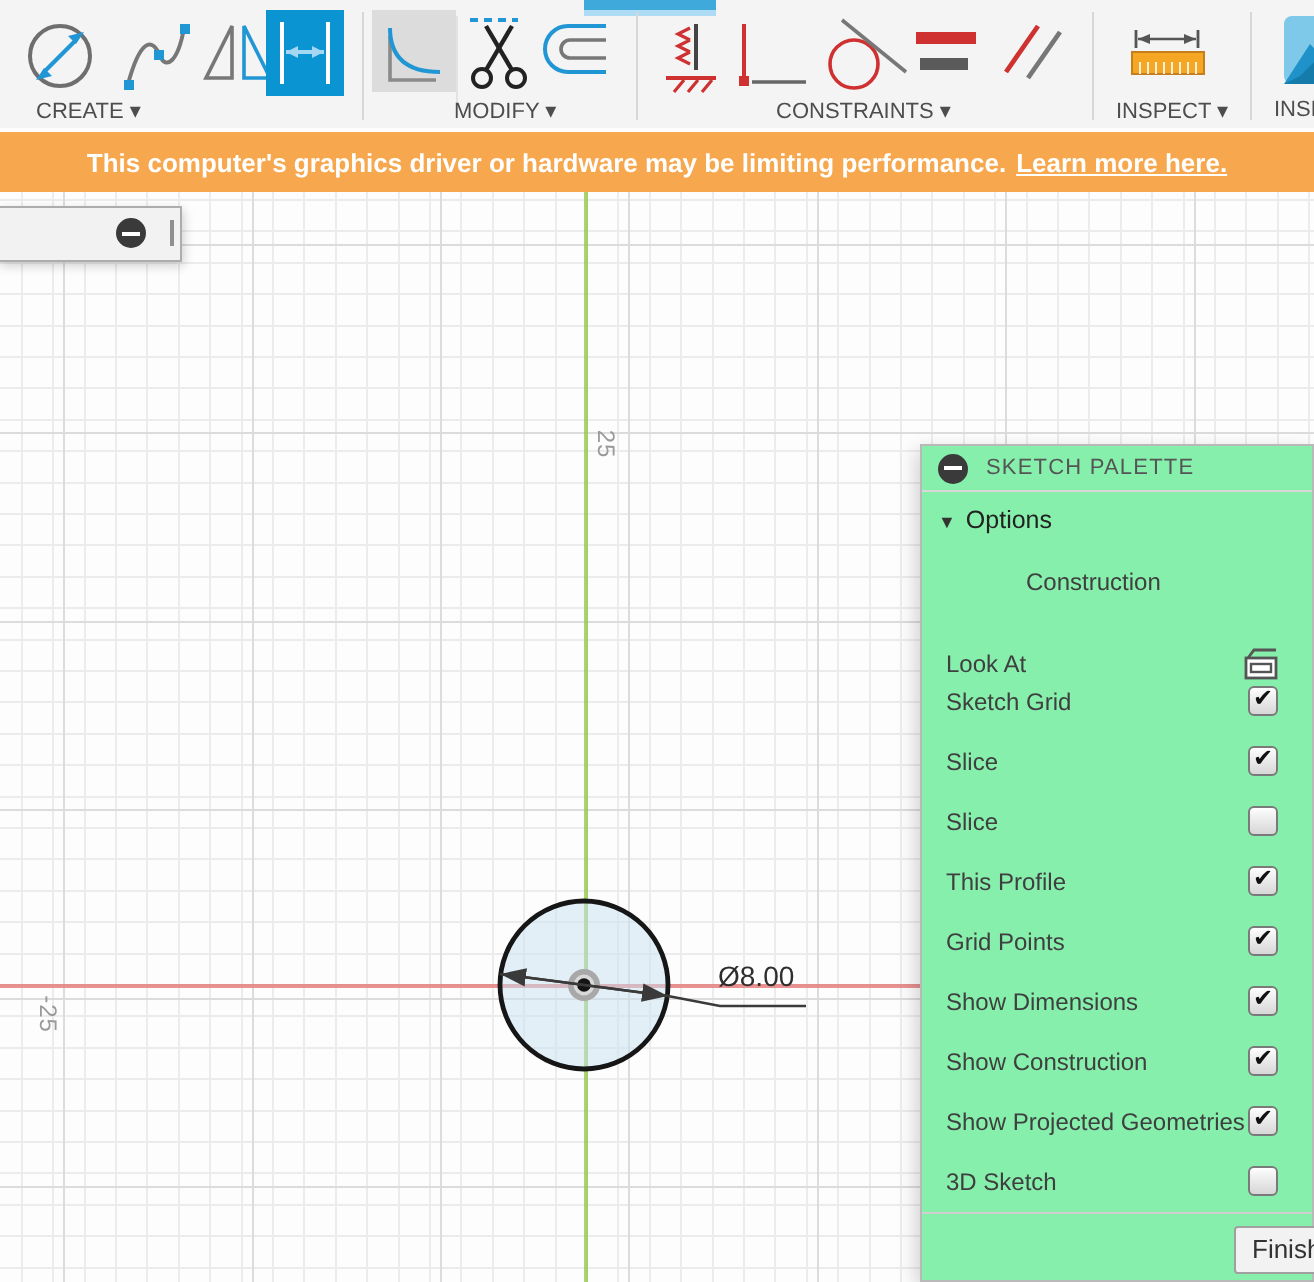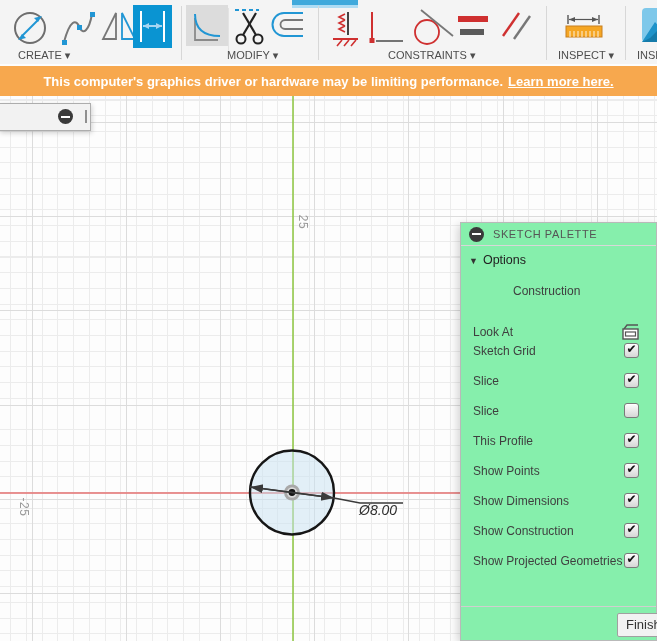--- a/index.html
+++ b/index.html
@@ -29,21 +29,21 @@
       repeating-linear-gradient(90deg, transparent 0 31.6px, #dcdcdc 31.6px 32.6px, transparent 32.6px 94.2px),
       repeating-linear-gradient(180deg, transparent 0 26px, #dcdcdc 26px 27px, transparent 27px 94.2px),
       repeating-linear-gradient(90deg, transparent 0 10.4px, #ececec 10.4px 11.4px, transparent 11.4px 15.7px),
       repeating-linear-gradient(180deg, transparent 0 3.5px, #ececec 3.5px 4.5px, transparent 4.5px 15.7px);
   }
   .axis-v{position:absolute;left:291.5px;top:0;width:2px;height:545px;background:#8cc63f;opacity:.75;}
   .axis-h{position:absolute;left:0;top:395.5px;width:657px;height:2px;background:#e57f7f;opacity:.85;}
   .axis-label{position:absolute;font-size:12px;color:#9a9a9a;transform:rotate(90deg);
     width:30px;text-align:center;letter-spacing:.5px;}
   .sketch-svg{position:absolute;left:0;top:0;}
-  .dim-text{position:absolute;left:359px;top:406px;font-size:14px;color:#2e2e2e;white-space:nowrap;cursor:pointer;font-style:italic;}
+  .dim-text{position:absolute;left:359px;top:384px;font-size:14px;color:#2e2e2e;white-space:nowrap;cursor:pointer;}
   
   .collapsed-palette{position:absolute;left:-1px;top:103px;width:90px;height:26px;
     background:#f2f2f2;border:1px solid #adadad;box-shadow:1px 2px 5px rgba(0,0,0,.18);}
   .minus-btn{width:15px;height:15px;border-radius:50%;background:#3a3a3a;position:relative;cursor:pointer;}
   .minus-btn::after{content:"";position:absolute;left:3px;top:6.5px;width:9px;height:2px;background:#fff;}
   .collapsed-palette .minus-btn{position:absolute;right:17px;top:5px;}
   .collapsed-palette .grip{position:absolute;right:3px;top:6px;width:2px;height:13px;background:#8f8f8f;}
   
   .sketch-palette{position:absolute;left:460px;top:222px;width:197px;height:419px;
     background:#86efac;border:1px solid #b9b9b9;box-shadow:-2px 3px 9px rgba(0,0,0,.18);box-sizing:border-box;}
@@ -269,31 +269,35 @@
   </div>
   <div class="sp-row" style="top:173px;">
     <span class="lbl">Slice</span>
     <span class="sp-check"></span>
   </div>
   <div class="sp-row" style="top:203px;">
     <span class="lbl">This Profile</span>
     <span class="sp-check checked"></span>
   </div>
   <div class="sp-row" style="top:233px;">
-    <span class="lbl">Show Points</span>
+    <span class="lbl">Grid Points</span>
     <span class="sp-check checked"></span>
   </div>
   <div class="sp-row" style="top:263px;">
     <span class="lbl">Show Dimensions</span>
     <span class="sp-check checked"></span>
   </div>
   <div class="sp-row" style="top:293px;">
     <span class="lbl">Show Construction</span>
     <span class="sp-check checked"></span>
   </div>
   <div class="sp-row" style="top:323px;">
     <span class="lbl">Show Projected Geometries</span>
     <span class="sp-check checked"></span>
   </div>
+  <div class="sp-row" style="top:353px;">
+    <span class="lbl">3D Sketch</span>
+    <span class="sp-check"></span>
+  </div>
 
   <div class="sp-footer-sep"></div>
   <button class="finish-btn">Finish S</button>
 </div>
 
 </body></html>

